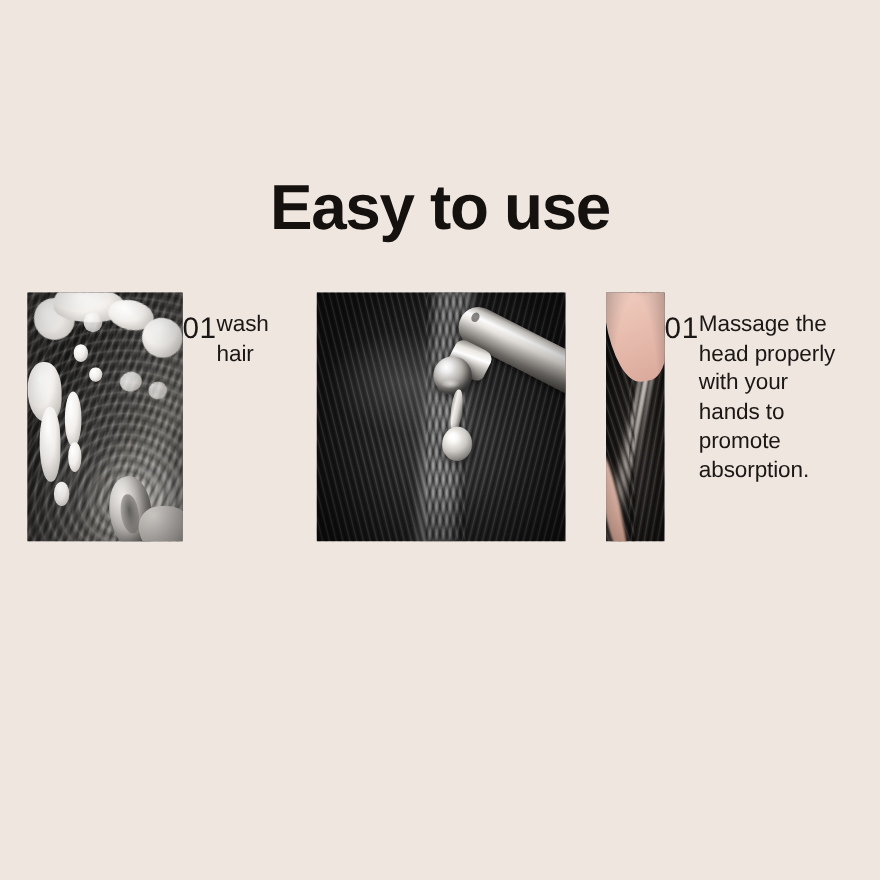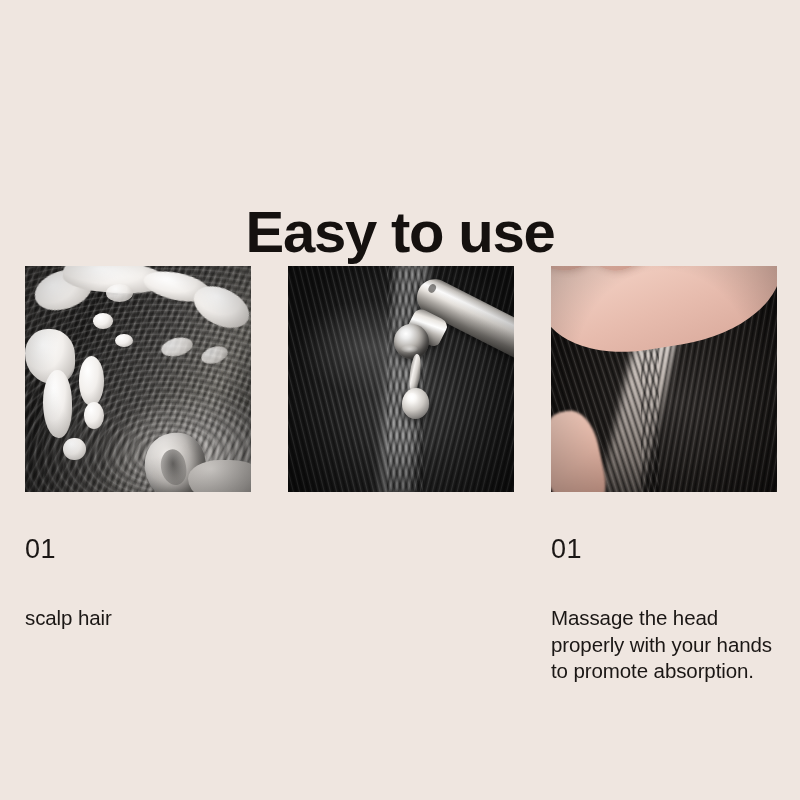--- a/index.html
+++ b/index.html
@@ -26,38 +26,36 @@
     left: 0;
     right: 0;
     top: 158px;
     text-align: center;
     font-size: 58px;
     line-height: 62px;
     font-weight: 700;
     letter-spacing: -1.2px;
     color: #15110f;
     font-family: "Liberation Sans", sans-serif;
-    margin-top: 43px;
   }
 
   
   .steps {
     position: absolute;
     left: 25px;
     top: 266px;
     width: 752px;
     display: flex;
     flex-direction: row;
     gap: 37px;
   }
   .step {
     width: 226px;
     display: flex;
-    flex-direction: column;
-    gap: 25px;
+    flex-direction: row;
   }
 
   
   .photo {
     width: 226px;
     height: 226px;
     overflow: hidden;
     position: relative;
     background: #1a1a1a;
   }
@@ -447,21 +445,21 @@
         <div class="foam f10"></div>
         <div class="foam f11"></div>
         <div class="foam f12"></div>
         <div class="foam f13"></div>
         <div class="foam f14"></div>
         <div class="p1-ear"></div>
         <div class="p1-neck"></div>
         <div class="p1-vig"></div>
       </div>
       <div class="step-num">01</div>
-      <div class="step-text">scalp hair</div>
+      <div class="step-text">wash hair</div>
     </div>
 
     <div class="step">
       <div class="photo">
         <div class="p2-base"></div>
         <div class="p2-part"></div>
         <div class="p2-hairL"></div>
         <div class="p2-hairR"></div>
         <div class="p2-sheen"></div>
         <div class="p2-wand"></div>

